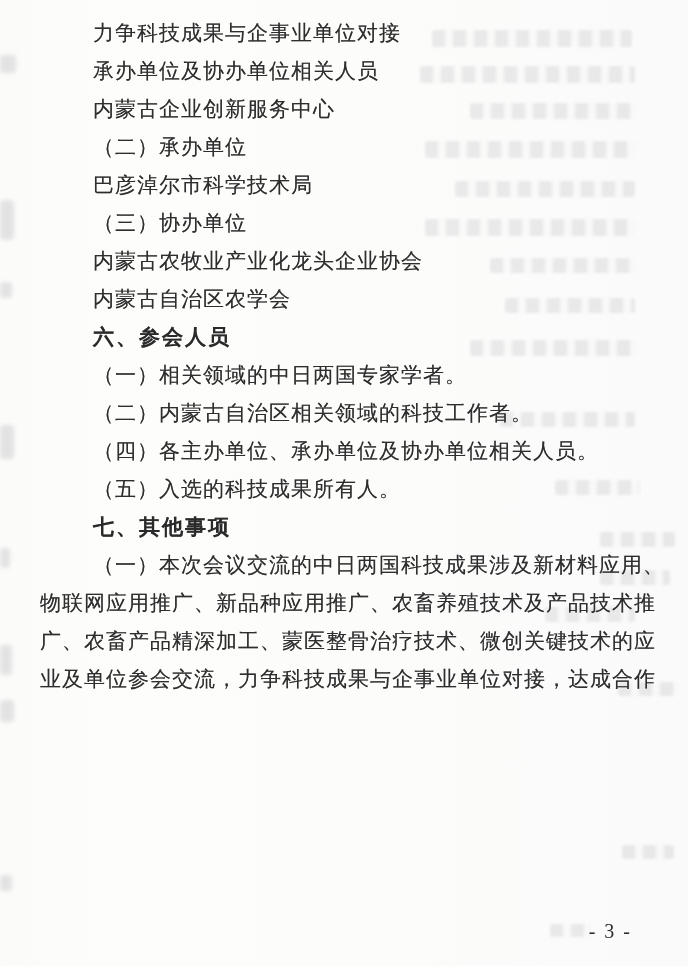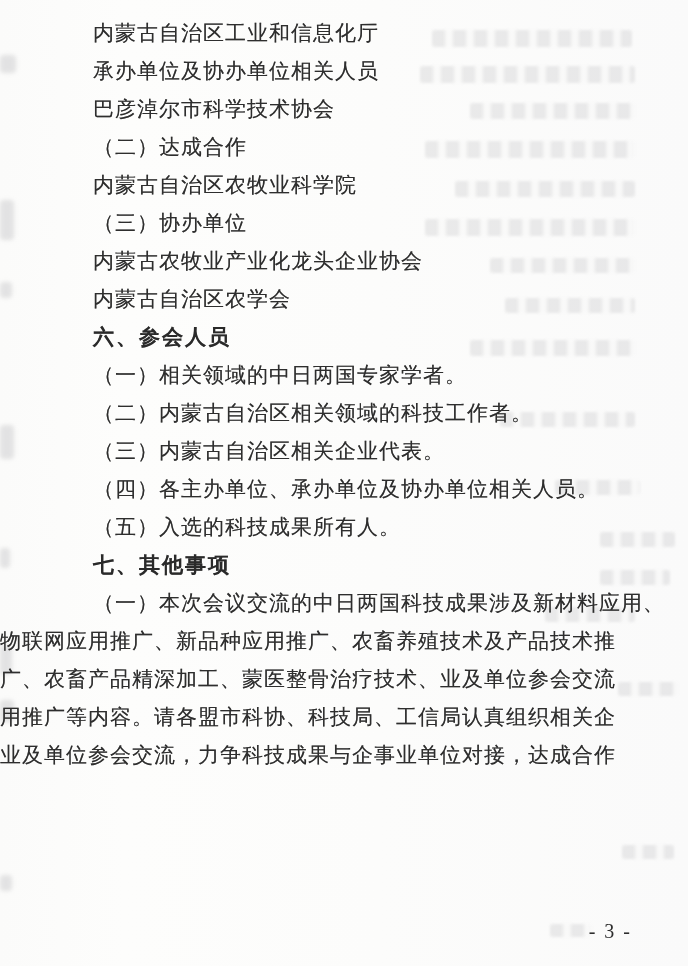--- a/index.html
+++ b/index.html
@@ -39,20 +39,21 @@
   }
   
   .content {
     position: absolute;
     top: 14px;
     left: 0;
     width: 100%;
     padding: 0;
   }
   .line {
+    padding-left: 40px;
     line-height: 38px;
     font-size: 21px;
     letter-spacing: 1px;
     white-space: nowrap;
     color: #2e2e2e;
     text-shadow: 0 0 0.4px rgba(46,46,46,0.55);
   }
   .line.indent {
     padding-left: 93px;
   }
@@ -99,37 +100,35 @@
     <div class="blob" style="left:0; top:200px; width:14px; height:40px;"></div>
     <div class="blob" style="left:0; top:282px; width:12px; height:16px;"></div>
     <div class="blob" style="left:0; top:425px; width:14px; height:34px;"></div>
     <div class="blob" style="left:0; top:548px; width:10px; height:20px;"></div>
     <div class="blob" style="left:0; top:645px; width:12px; height:30px;"></div>
     <div class="blob" style="left:0; top:700px; width:14px; height:22px;"></div>
     <div class="blob" style="left:0; top:875px; width:12px; height:16px;"></div>
   </div>
 
   <div class="content">
-      <div class="line indent">内蒙古自治区工业和信息化厅</div>
+      <div class="line indent">力争科技成果与企事业单位对接</div>
       <div class="line indent">承办单位及协办单位相关人员</div>
-      <div class="line indent">巴彦淖尔市科学技术协会</div>
-      <div class="line indent">（二）达成合作</div>
-      <div class="line indent">内蒙古自治区农牧业科学院</div>
+      <div class="line indent">内蒙古企业创新服务中心</div>
+      <div class="line indent">（二）承办单位</div>
+      <div class="line indent">巴彦淖尔市科学技术局</div>
       <div class="line indent">（三）协办单位</div>
       <div class="line indent">内蒙古农牧业产业化龙头企业协会</div>
       <div class="line indent">内蒙古自治区农学会</div>
       <div class="line indent heading">六、参会人员</div>
       <div class="line indent">（一）相关领域的中日两国专家学者。</div>
       <div class="line indent">（二）内蒙古自治区相关领域的科技工作者。</div>
-      <div class="line indent">（三）内蒙古自治区相关企业代表。</div>
       <div class="line indent">（四）各主办单位、承办单位及协办单位相关人员。</div>
       <div class="line indent">（五）入选的科技成果所有人。</div>
       <div class="line indent heading">七、其他事项</div>
       <div class="line indent">（一）本次会议交流的中日两国科技成果涉及新材料应用、</div>
       <div class="line">物联网应用推广、新品种应用推广、农畜养殖技术及产品技术推</div>
-      <div class="line">广、农畜产品精深加工、蒙医整骨治疗技术、业及单位参会交流</div>
-      <div class="line">用推广等内容。请各盟市科协、科技局、工信局认真组织相关企</div>
+      <div class="line">广、农畜产品精深加工、蒙医整骨治疗技术、微创关键技术的应</div>
       <div class="line">业及单位参会交流，力争科技成果与企事业单位对接，达成合作</div>
     </div>
 
   <div class="page-number">- 3 -</div>
 
 </div>
 
 </body></html>

